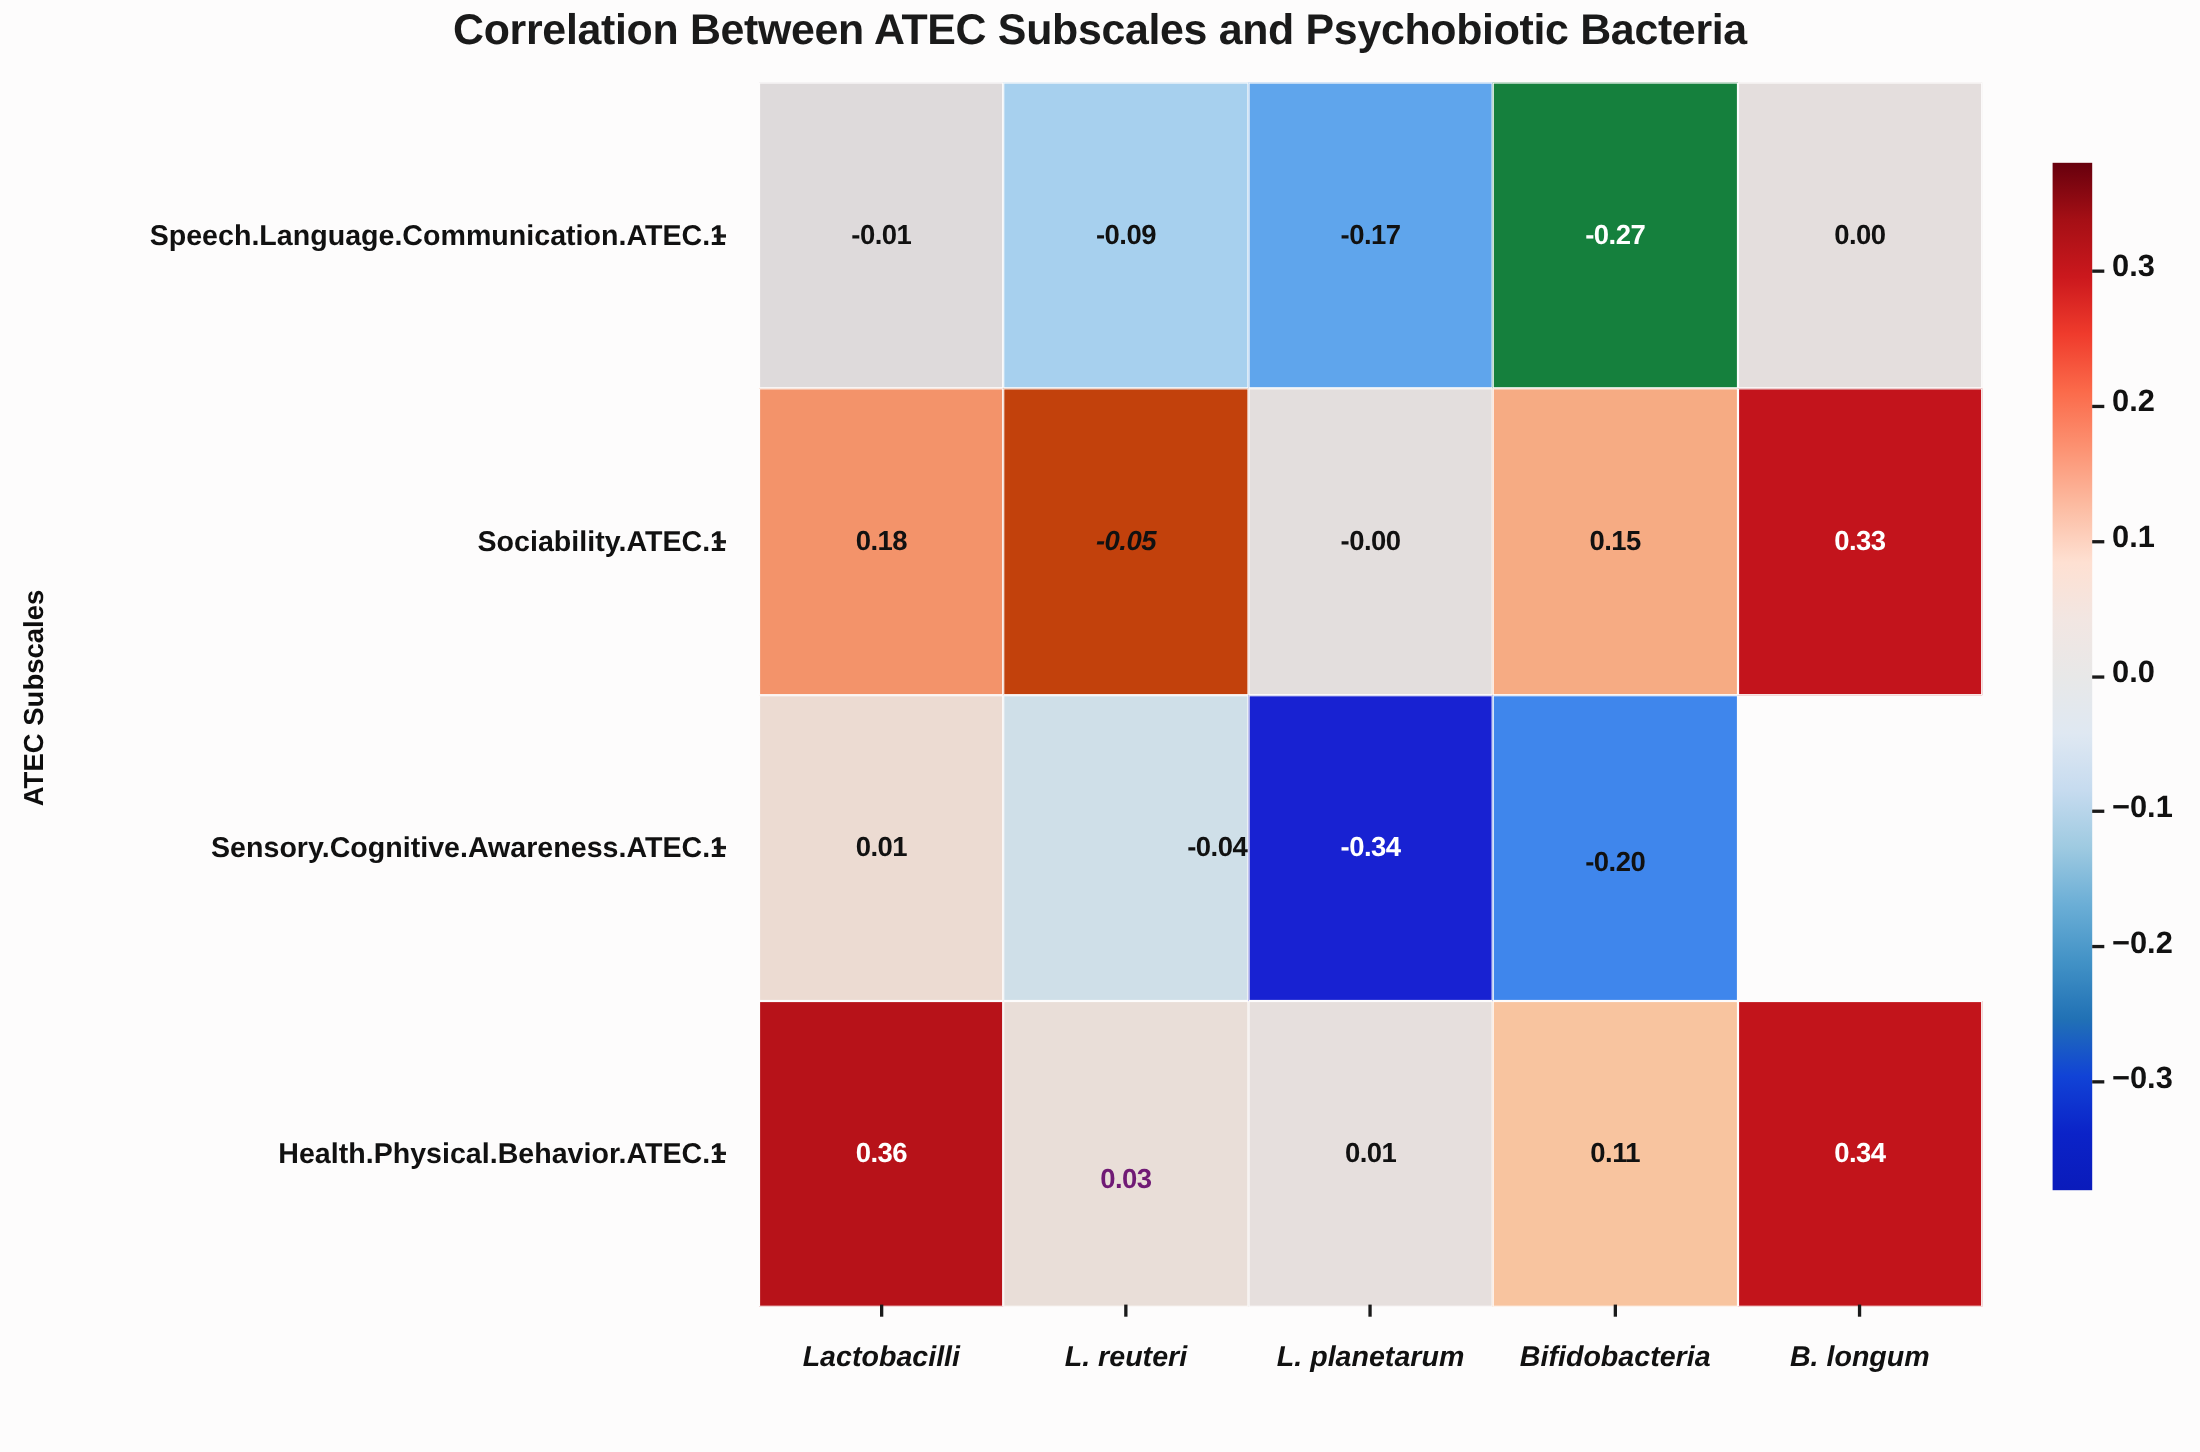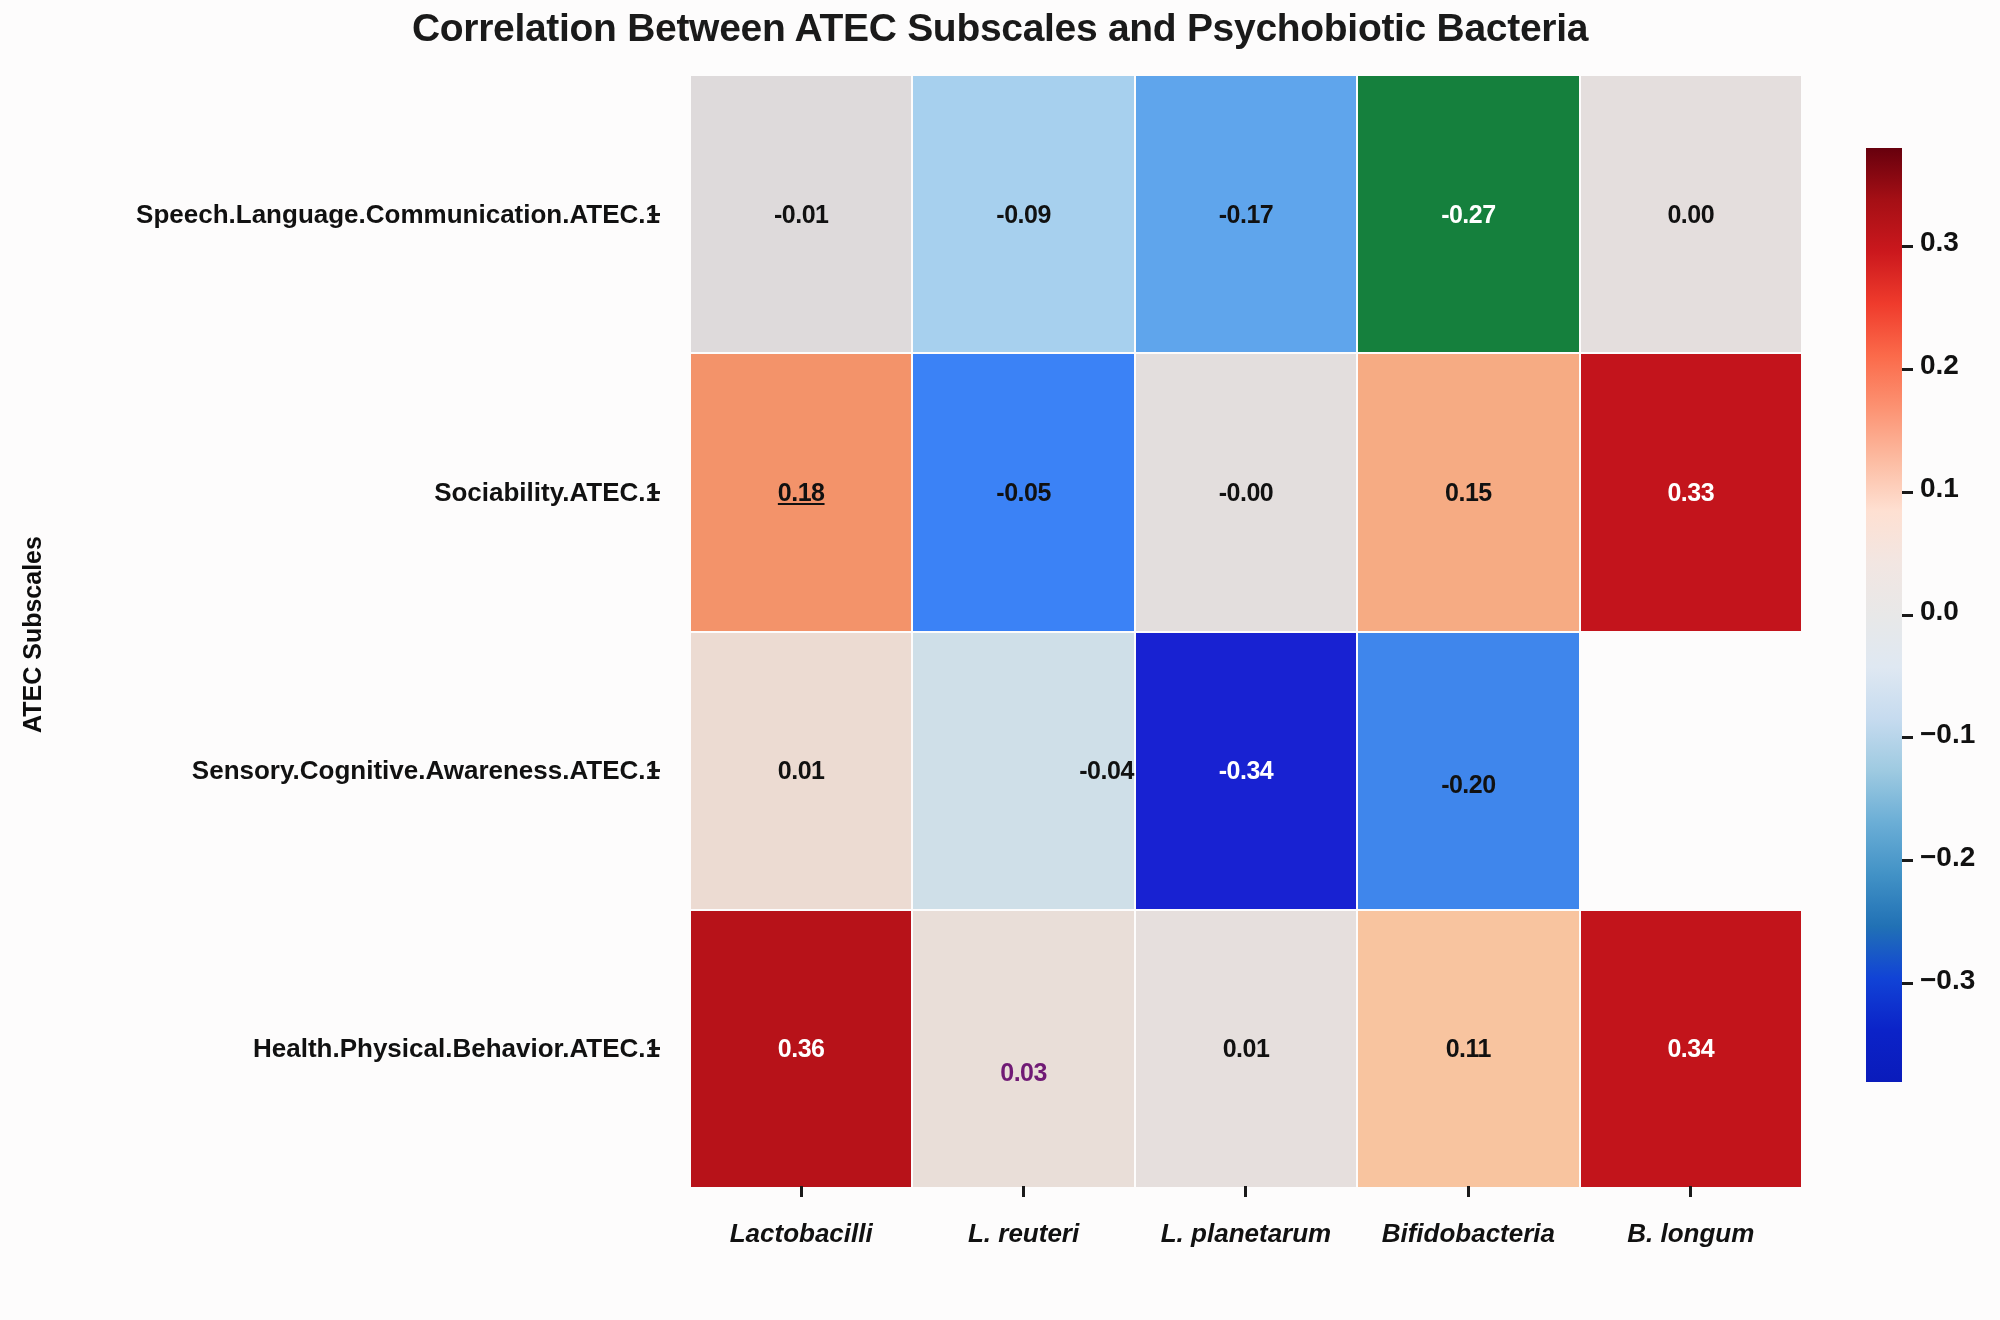--- a/index.html
+++ b/index.html
@@ -227,23 +227,23 @@
       </div>
       <div class="heat-cell" style="background-color: #15803d;">
         <span class="cell-value" style="color: rgb(255, 255, 255);">-0.27</span>
       </div>
       <div class="heat-cell" style="background-color: rgb(228, 222, 221);">
         <span class="cell-value" style="color: rgb(17, 17, 17);">0.00</span>
       </div>
     </div>
     <div class="heat-row">
       <div class="heat-cell" style="background-color: rgb(243, 147, 106);">
-        <span class="cell-value" style="color: rgb(17, 17, 17); text-decoration: underline;">0.18</span>
-      </div>
-      <div class="heat-cell" style="background-color: #3b82f6;">
+        <span class="cell-value" style="color: rgb(17, 17, 17);">0.18</span>
+      </div>
+      <div class="heat-cell" style="background-color: #c2410c; font-style: italic;">
         <span class="cell-value" style="color: rgb(17, 17, 17);">-0.05</span>
       </div>
       <div class="heat-cell" style="background-color: rgb(227, 222, 221);">
         <span class="cell-value" style="color: rgb(17, 17, 17);">-0.00</span>
       </div>
       <div class="heat-cell" style="background-color: rgb(246, 171, 131);">
         <span class="cell-value" style="color: rgb(17, 17, 17);">0.15</span>
       </div>
       <div class="heat-cell" style="background-color: rgb(195, 20, 28);">
         <span class="cell-value" style="color: rgb(255, 255, 255);">0.33</span>

